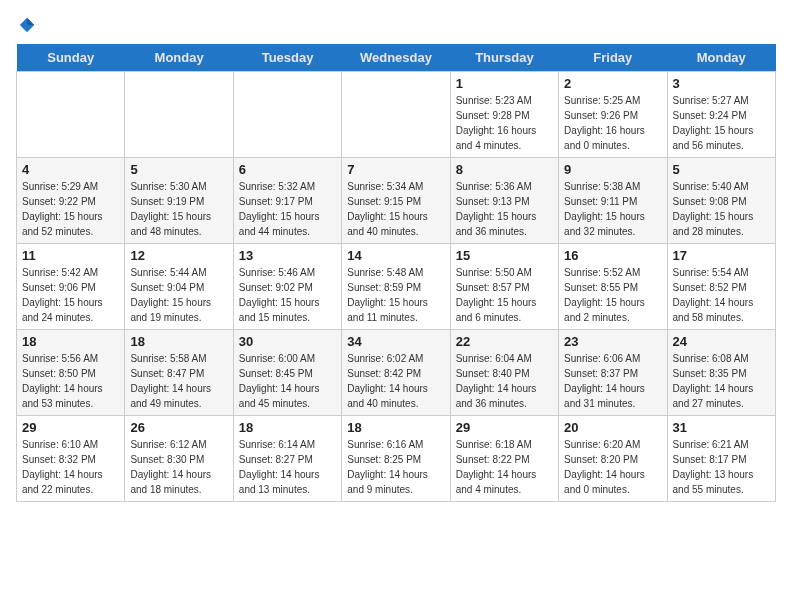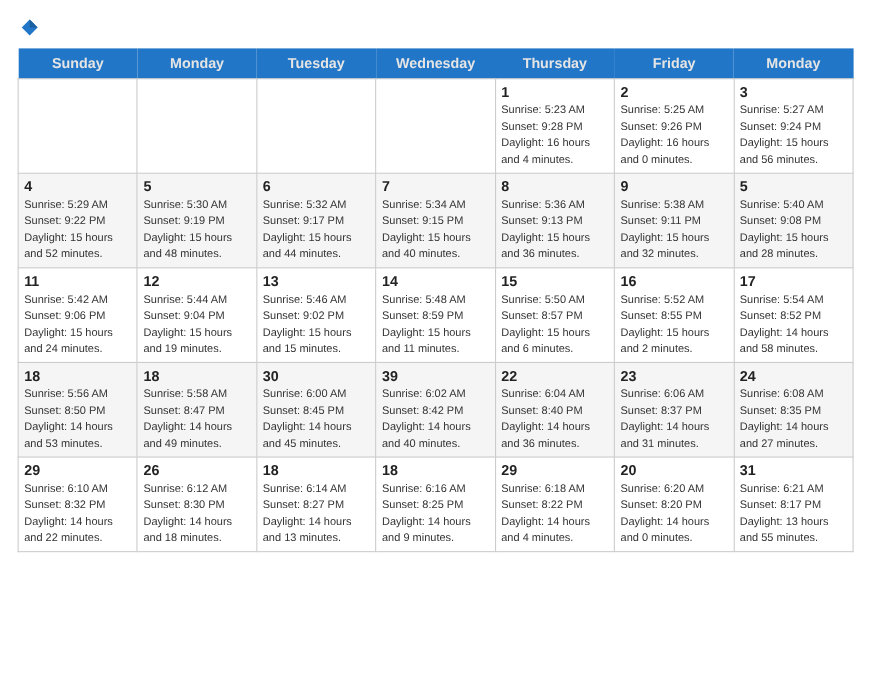--- a/index.html
+++ b/index.html
@@ -210,21 +210,21 @@
         </td>
         <td>
           <div class="day-num">18</div>
           <div class="day-info">Sunrise: 5:58 AM<br>Sunset: 8:47 PM<br>Daylight: 14 hours<br>and 49 minutes.</div>
         </td>
         <td>
           <div class="day-num">30</div>
           <div class="day-info">Sunrise: 6:00 AM<br>Sunset: 8:45 PM<br>Daylight: 14 hours<br>and 45 minutes.</div>
         </td>
         <td>
-          <div class="day-num">39</div>
+          <div class="day-num">34</div>
           <div class="day-info">Sunrise: 6:02 AM<br>Sunset: 8:42 PM<br>Daylight: 14 hours<br>and 40 minutes.</div>
         </td>
         <td>
           <div class="day-num">22</div>
           <div class="day-info">Sunrise: 6:04 AM<br>Sunset: 8:40 PM<br>Daylight: 14 hours<br>and 36 minutes.</div>
         </td>
         <td>
           <div class="day-num">23</div>
           <div class="day-info">Sunrise: 6:06 AM<br>Sunset: 8:37 PM<br>Daylight: 14 hours<br>and 31 minutes.</div>
         </td>

